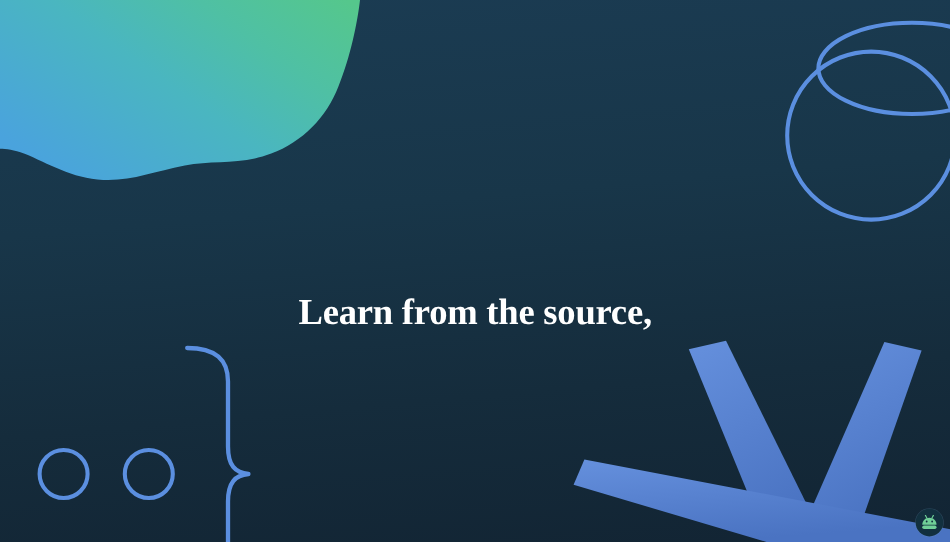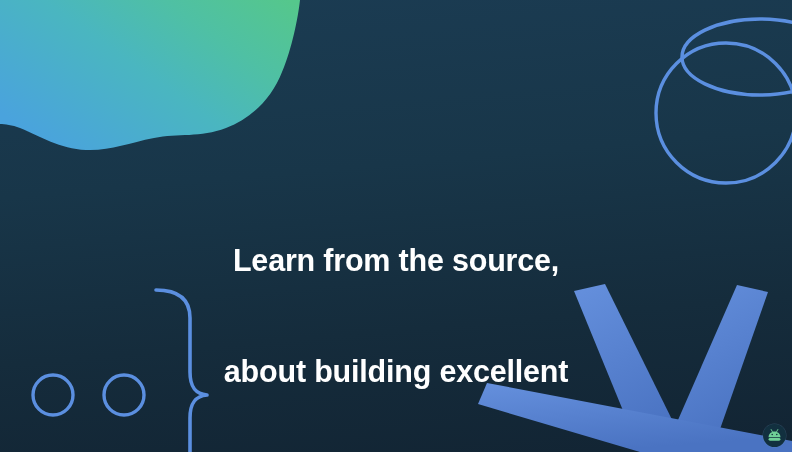--- a/index.html
+++ b/index.html
@@ -35,21 +35,21 @@
     text-align:center;
     color:#ffffff;
     font-size:30.5px;
     font-weight:700;
     line-height:37px;
     letter-spacing:-0.2px;
     white-space:pre;
     z-index:5;
     text-rendering:optimizeLegibility;
   }
-  #headline .ln { display:block; }
+  #headline .ln { display:block;font-family:Liberation Serif, serif; }
 
   
   #badge {
     position:absolute;
     right:6px; bottom:5px;
     width:23px; height:23px;
     border-radius:50%;
     background:#12303f;
     display:flex;
     align-items:center;
@@ -108,21 +108,20 @@
     <path fill="none" stroke="#5b8fe0" stroke-width="3.6" stroke-linecap="round" stroke-linejoin="round" d="M156,290
              C180,290 190,300 190,318
              L190,372
              C190,388 196,394 207,395
              C196,396 190,402 190,418
              L190,452"></path>
   </svg>
 
   <div id="headline">
     <span class="ln">Learn from the source,</span>
-    <span class="ln">about building excellent</span>
     
   </div>
 
   <div id="badge">
     <svg width="15" height="13" viewBox="0 0 24 21">
 
       <line x1="6.6" y1="0.8" x2="8.6" y2="4.4" stroke="#6fcf97" stroke-width="1.5" stroke-linecap="round"></line>
       <line x1="17.4" y1="0.8" x2="15.4" y2="4.4" stroke="#6fcf97" stroke-width="1.5" stroke-linecap="round"></line>
 
       <path d="M2.4,13.5 C2.4,7.7 6.7,4.0 12,4.0 C17.3,4.0 21.6,7.7 21.6,13.5 Z" fill="#6fcf97"></path>

